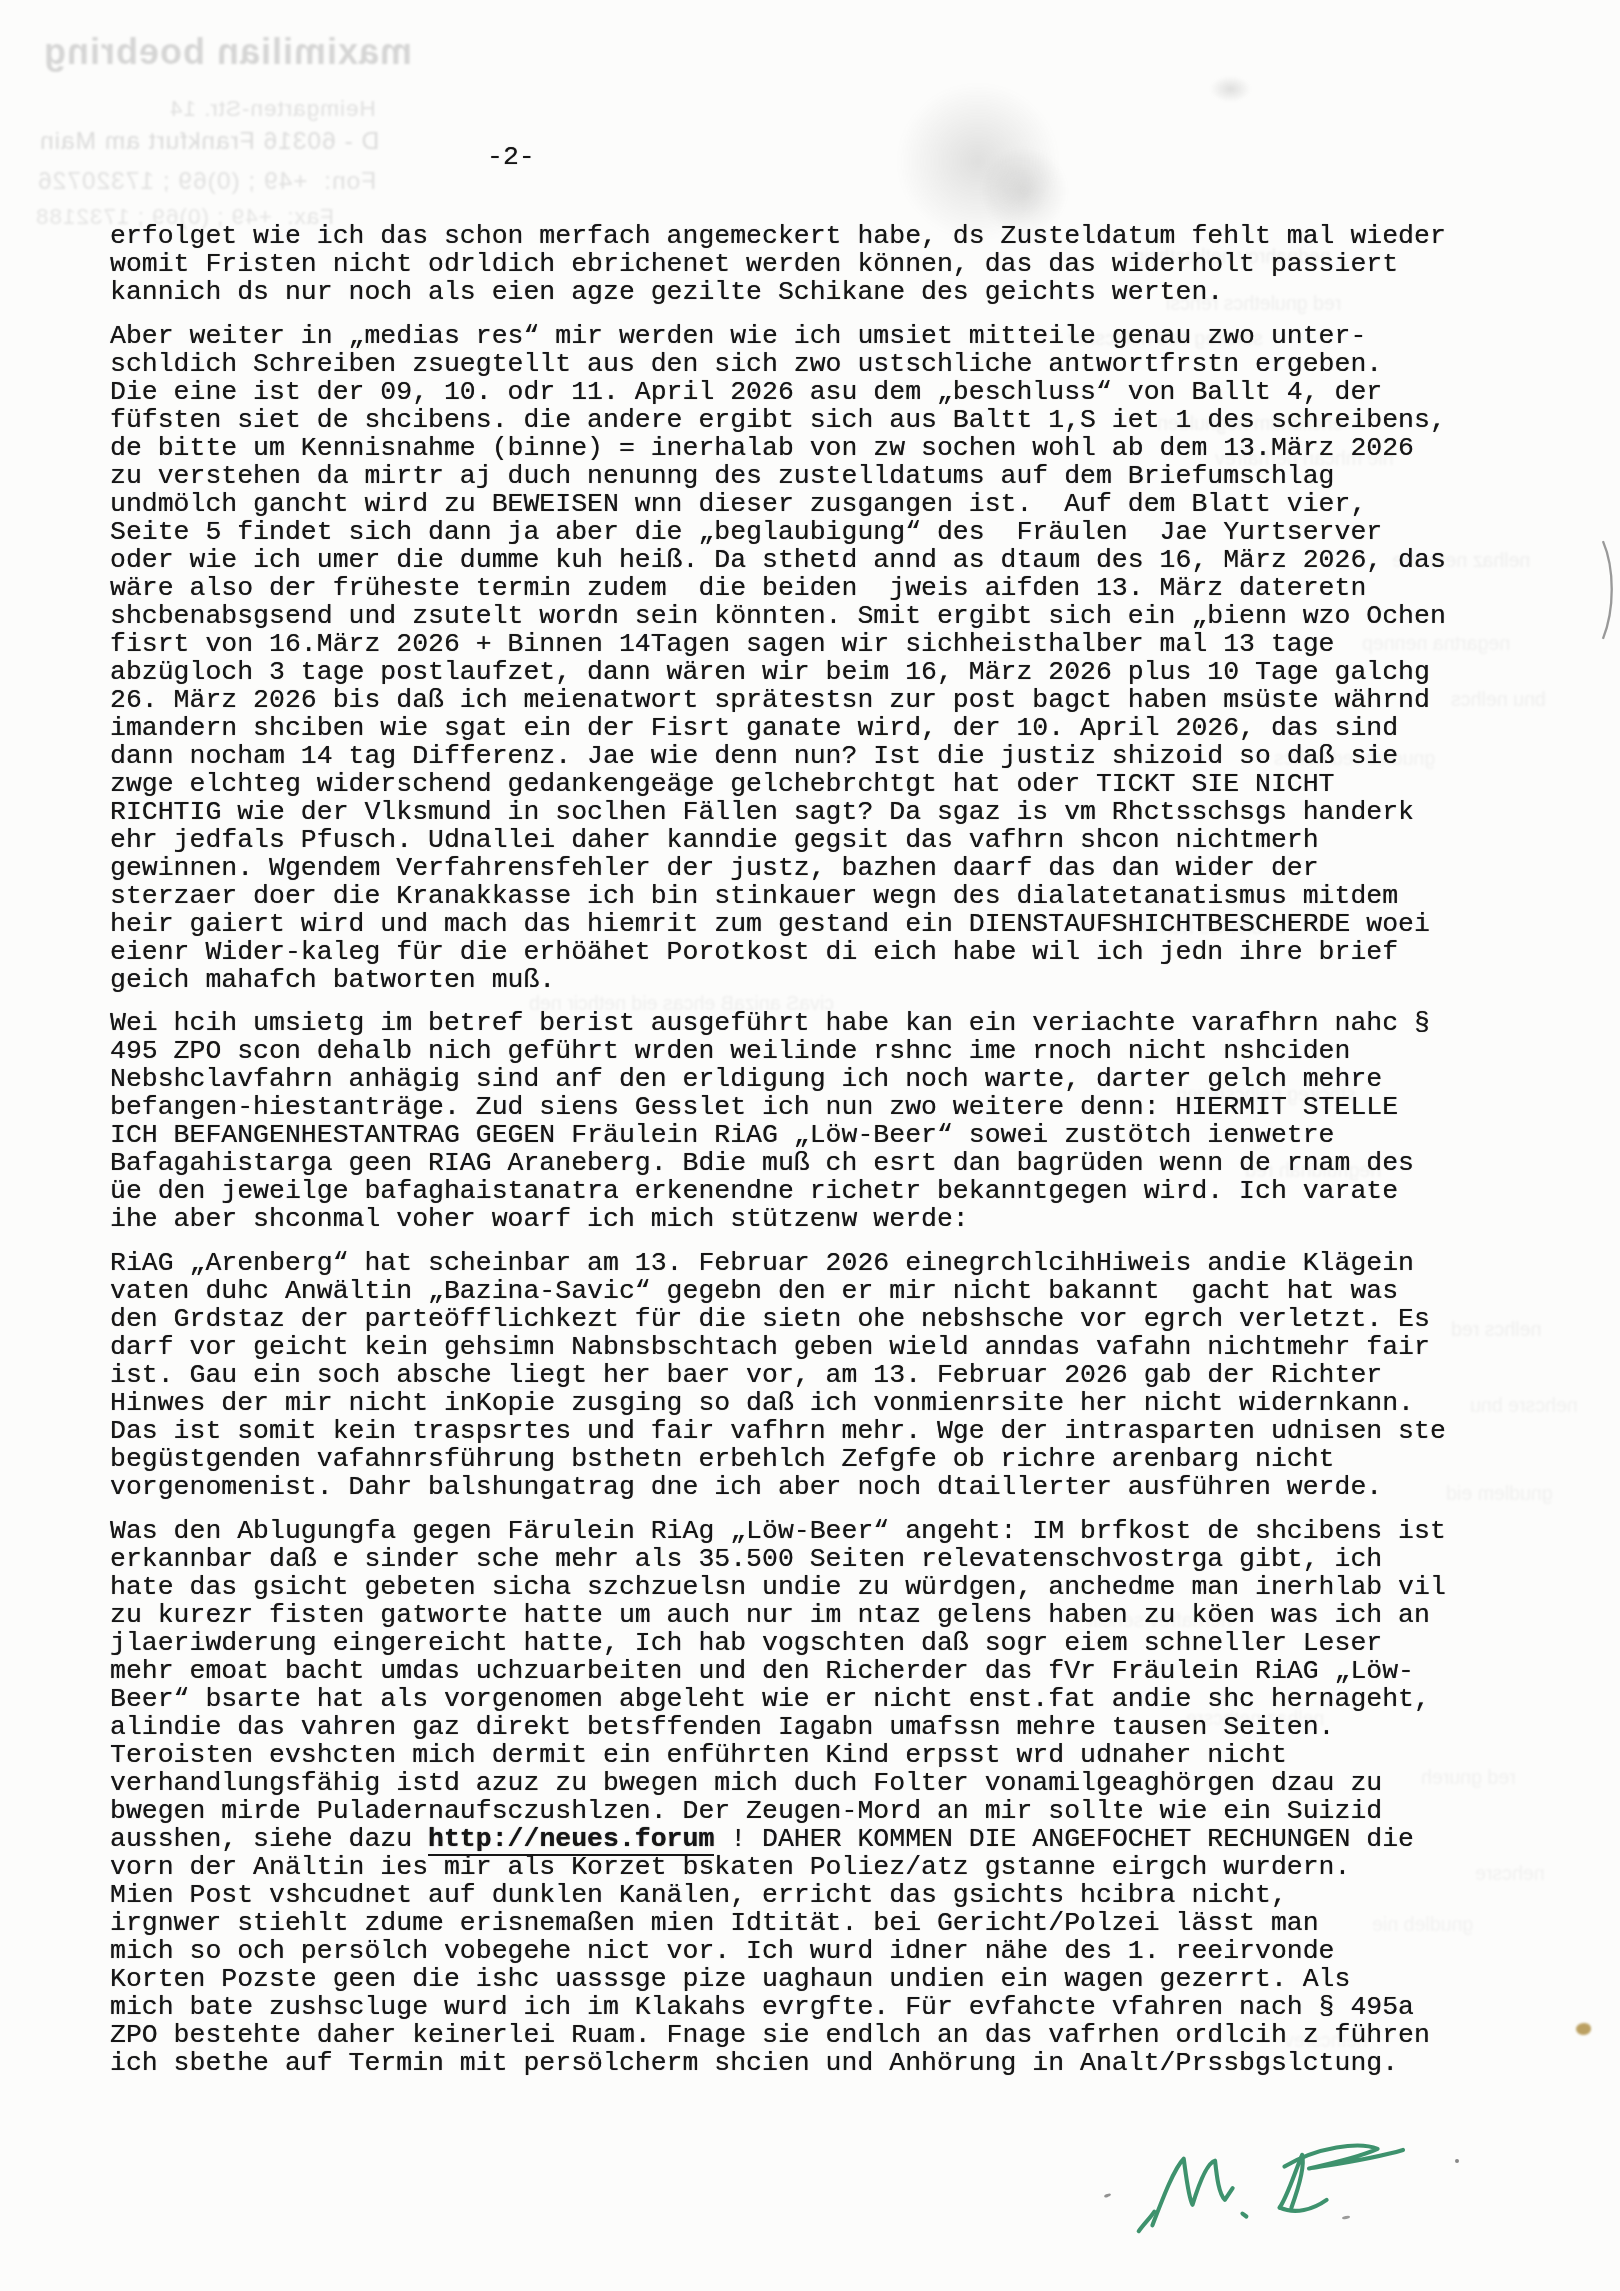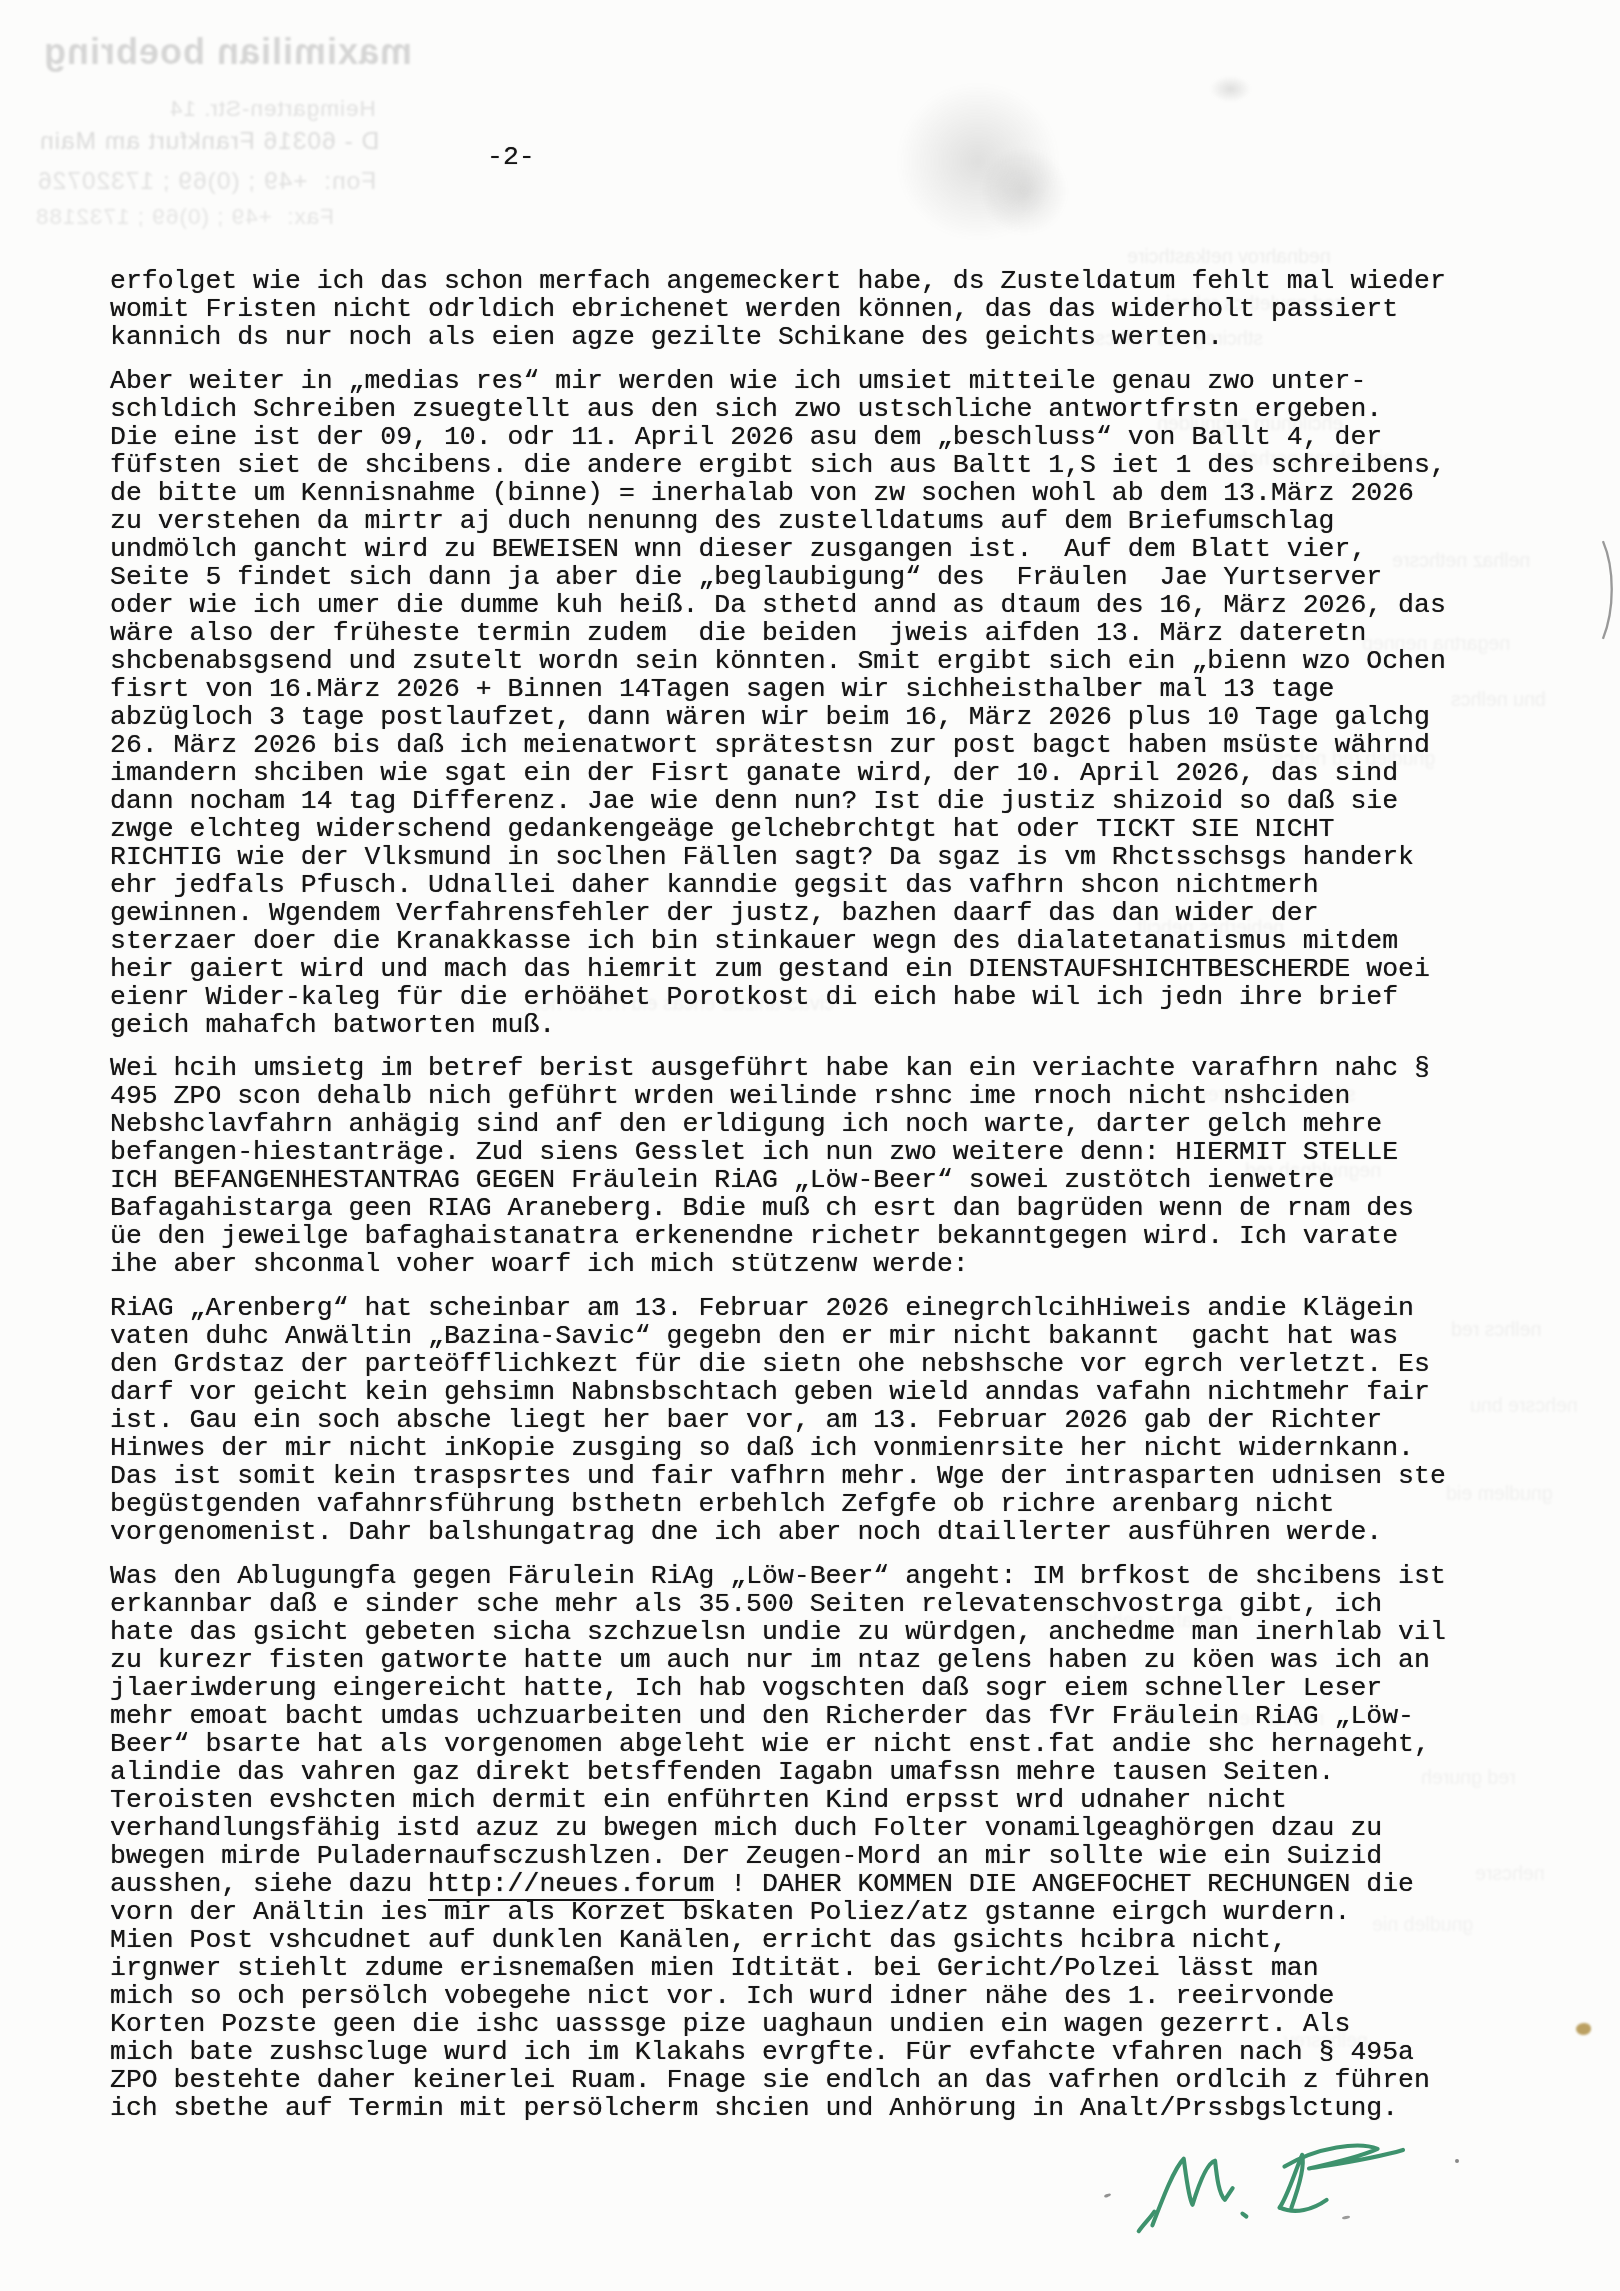--- a/index.html
+++ b/index.html
@@ -17,26 +17,26 @@
     font-size:26.5px;
     line-height:28px;
     white-space:pre;
     color:#161616;
     text-shadow:0 0 0.7px rgba(20,20,20,.75);
   }
   .page-number{
     position:absolute;left:487px;top:143px;
   }
   .doc-body{
-    position:absolute;left:110px;top:222px;width:1431px;margin-top:45px;
+    position:absolute;left:110px;top:222px;width:1431px;
   }
   .para{margin:0 0 15.7px 0;}
   .line{height:28px;}
   .doc-link{
-    font-weight:normal;
+    font-weight:bold;
     border-bottom:2.9px solid #161616;
     text-shadow:0 0 1px rgba(10,10,10,.9);
   }
   
   .bleed{
     position:absolute;
     display:inline-block;
     transform:scaleX(-1);
     white-space:pre;
     color:#7d7d7d;

